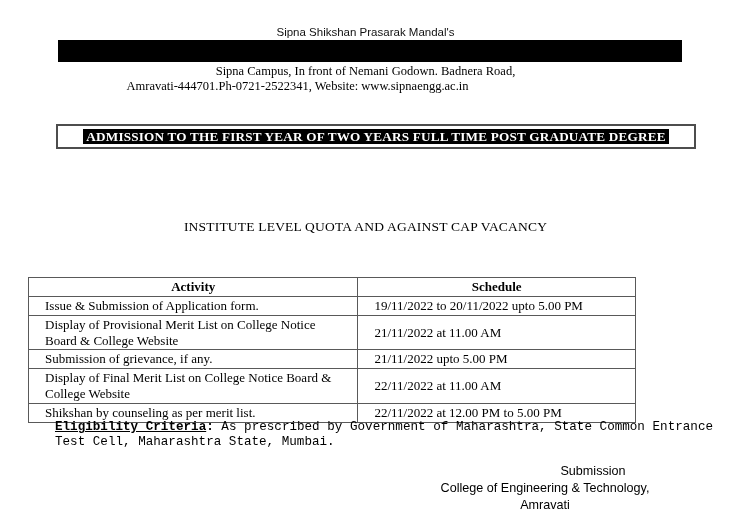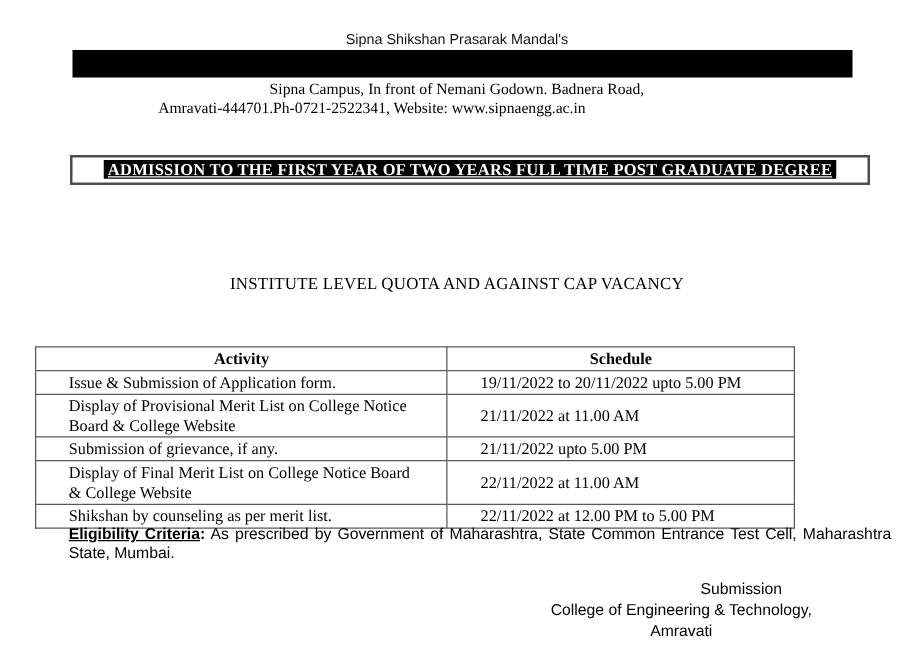--- a/index.html
+++ b/index.html
@@ -34,21 +34,20 @@
     border:2px solid #4d4d4d;
     background:#fff;
     padding:1px 0 2px 0;
     text-align:center;
   }
   .title-line{line-height:17px;}
   .title-line .hl{
     background:#000;color:#fff;
     font-weight:bold;
     font-size:13.2px;
-    text-decoration:underline;
     padding:0 3px;
     letter-spacing:.2px;
     white-space:nowrap;
   }
   .subtitle{
     position:absolute;top:176px;left:0;width:731px;
     text-align:center;font-weight:normal;font-size:13.5px;
     letter-spacing:.2px;
     margin-top:43px;
   }
@@ -58,34 +57,34 @@
     text-align:justify;
   }
   table.schedule{
     position:absolute;top:277px;left:28px;
     width:608px;
     border-collapse:collapse;
     font-size:13px;
   }
   table.schedule td,table.schedule th{
     border:1px solid #595959;
-    padding:1px 26px;
+    padding:1px 16px;
     vertical-align:middle;
     text-align:left;
     font-weight:normal;
     line-height:1.22;
   }
   table.schedule th{
     font-weight:bold;text-align:center;
   }
   .col-activity{width:330px;}
   .col-schedule{width:278px;}
   .eligibility{
     position:absolute;top:420px;left:55px;width:658px;
-    font-family:Liberation Sans, sans-serif;
+    font-family:Liberation Mono, monospace;
     font-size:12.6px;line-height:1.22;
     text-align:justify;
   }
   .crit-label{font-weight:bold;text-decoration:underline;}
   .crit-colon{font-weight:bold;}
   .signature{
     position:absolute;top:463px;left:395px;width:300px;
     font-family:"Liberation Sans","DejaVu Sans",sans-serif;
     font-size:12.6px;line-height:1.35;
     text-align:center;

